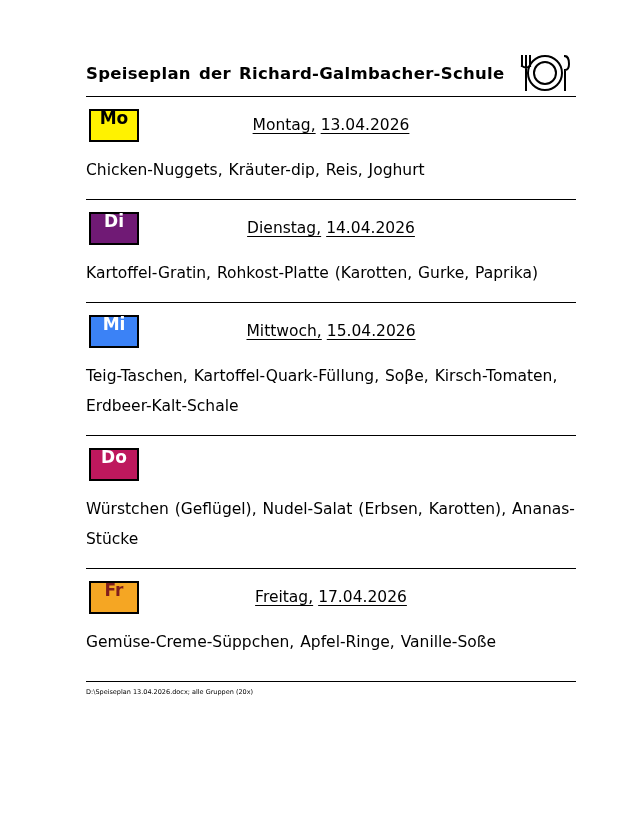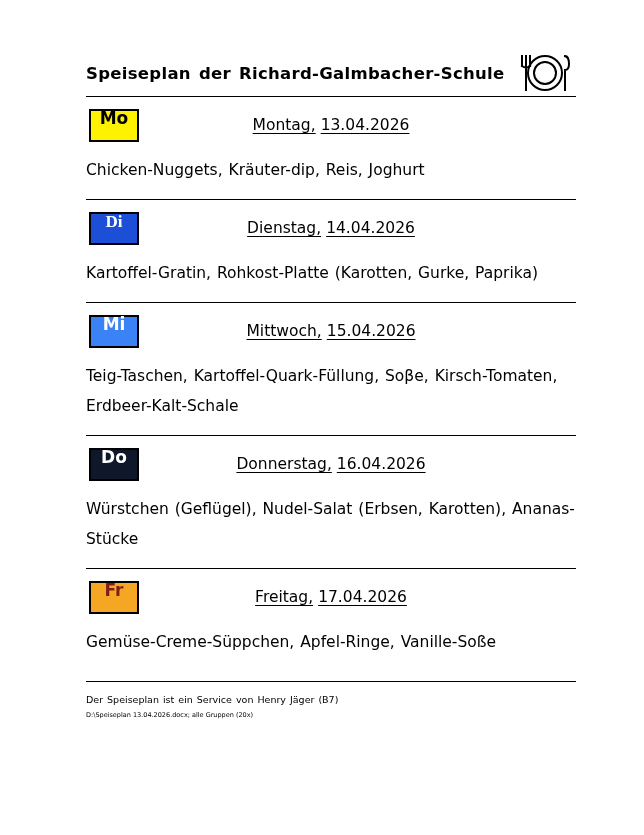--- a/index.html
+++ b/index.html
@@ -152,21 +152,21 @@
         <div class="day-title">
           <span>Montag,</span><i class="sep"></i><span>13.04.2026</span>
         </div>
       </div>
       <div class="menu-text">Chicken-Nuggets,  Kräuter-dip,  Reis,  Joghurt</div>
     </div>
     <div class="rule"></div>
 
     <div class="day-block">
       <div class="day-head">
-        <div class="badge" style="background:#1d4ed8;color:#FFFFFF;font-family:Liberation Serif, serif;">
+        <div class="badge" style="background:#701a75;color:#FFFFFF;">
           <span class="badge-inner">Di</span>
         </div>
         <div class="day-title">
           <span>Dienstag,</span><i class="sep"></i><span>14.04.2026</span>
         </div>
       </div>
       <div class="menu-text">Kartoffel-Gratin,  Rohkost-Platte (Karotten,  Gurke, Paprika)</div>
     </div>
     <div class="rule"></div>
 
@@ -178,43 +178,39 @@
         <div class="day-title">
           <span>Mittwoch,</span><i class="sep"></i><span>15.04.2026</span>
         </div>
       </div>
       <div class="menu-text">Teig-Taschen,  Kartoffel-Quark-Füllung,  Soβe,  Kirsch-Tomaten,  Erdbeer-Kalt-Schale</div>
     </div>
     <div class="rule"></div>
 
     <div class="day-block">
       <div class="day-head">
-        <div class="badge" style="background:#0f172a;color:#FFFFFF;">
+        <div class="badge" style="background:#be185d;color:#FFFFFF;">
           <span class="badge-inner">Do</span>
-        </div>
-        <div class="day-title">
-          <span>Donnerstag,</span><i class="sep"></i><span>16.04.2026</span>
         </div>
       </div>
       <div class="menu-text">Würstchen (Geflügel),  Nudel-Salat (Erbsen,  Karotten), Ananas-Stücke</div>
     </div>
     <div class="rule"></div>
 
     <div class="day-block">
       <div class="day-head">
         <div class="badge" style="background:#F5A623;color:#7f1d1d;">
           <span class="badge-inner">Fr</span>
         </div>
         <div class="day-title">
           <span>Freitag,</span><i class="sep"></i><span>17.04.2026</span>
         </div>
       </div>
       <div class="menu-text">Gemüse-Creme-Süppchen,  Apfel-Ringe,  Vanille-Soße</div>
     </div>
 
     <div class="footer">
       <div class="rule"></div>
-      <div class="footer-line1">Der Speiseplan ist ein Service von Henry Jäger (B7)</div>
       <div class="footer-line2">D:\Speiseplan 13.04.2026.docx;  alle Gruppen (20x)</div>
     </div>
 
   </div>
 </div>
 
 </body></html>

